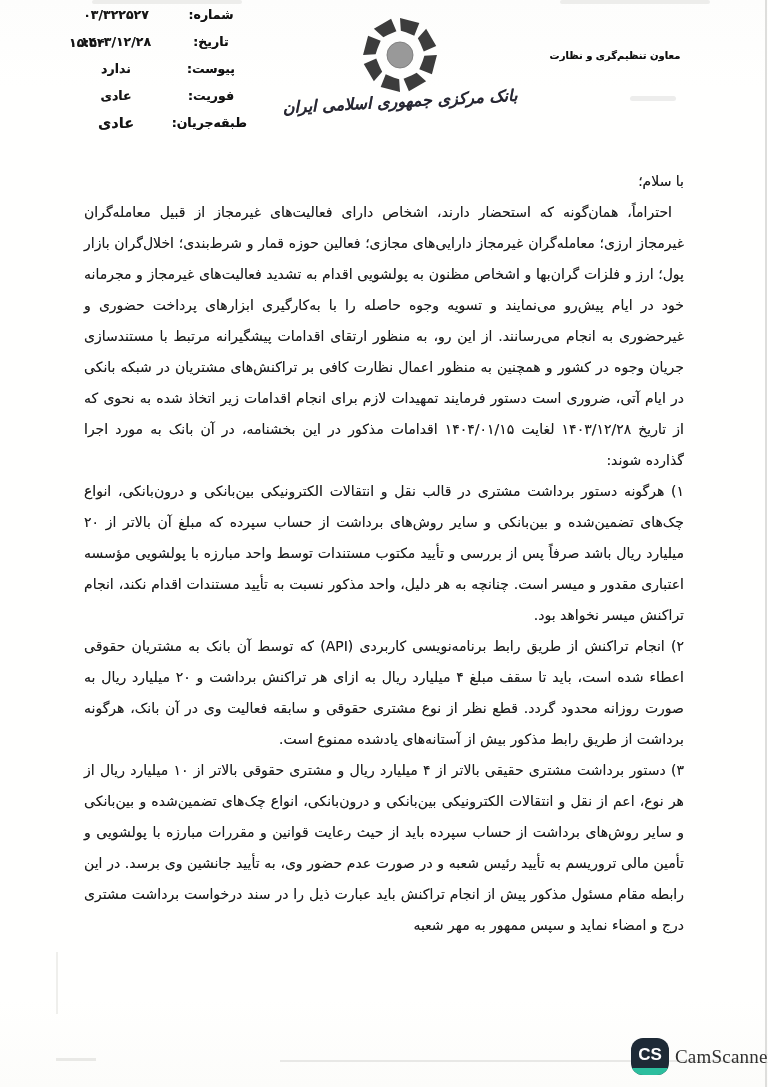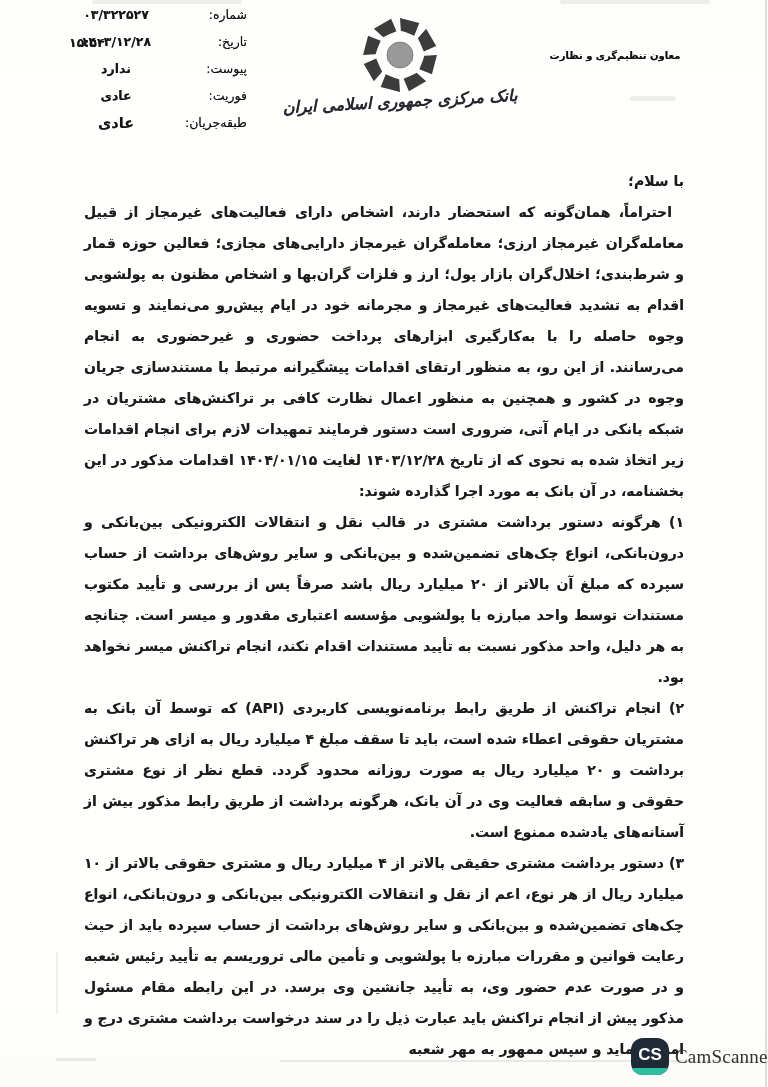--- a/index.html
+++ b/index.html
@@ -26,22 +26,22 @@
   
   .meta{
     position:absolute;left:43px;top:1px;width:204px;
     direction:ltr;
   }
   .meta-row{
     display:grid;grid-template-columns:1fr 72px;
     align-items:center;height:27px;
   }
   .meta-label{
-    direction:rtl;text-align:right;
-    font-size:12.5px;font-weight:normal;color:#111;
+    direction:rtl;text-align:center;
+    font-size:12.5px;font-weight:bold;color:#111;
     text-shadow:0 0 .4px rgba(0,0,0,.55);
     white-space:nowrap;
   }
   .meta-value{
     position:relative;direction:rtl;text-align:center;
     font-size:12.5px;font-weight:bold;color:#151515;
     text-shadow:0 0 .4px rgba(0,0,0,.5);
     padding-left:14px;white-space:nowrap;
   }
   .meta-time{position:absolute;left:2px;top:50%;transform:translateY(-50%);font-size:12.5px;font-weight:bold;margin-left:24px;}
@@ -61,21 +61,21 @@
     direction:rtl;text-align:center;
     font-size:10px;font-weight:bold;color:#101010;
     text-shadow:0 0 .4px rgba(0,0,0,.6);
     white-space:nowrap;
   }
 
   
   .letter-body{
     position:absolute;left:84px;top:166px;width:600px;
     direction:rtl;
-    font-size:14px;font-weight:bold;color:#1c1c1c;
+    font-size:14px;font-weight:normal;color:#1c1c1c;
     line-height:31px;
     text-align:justify;
     text-shadow:0 0 .4px rgba(0,0,0,.45);
   }
   .letter-body p{margin:0;padding:0;}
   .salutation{text-align:right;}
   .intro{text-indent:12px;}
 
   
   .camscanner{

